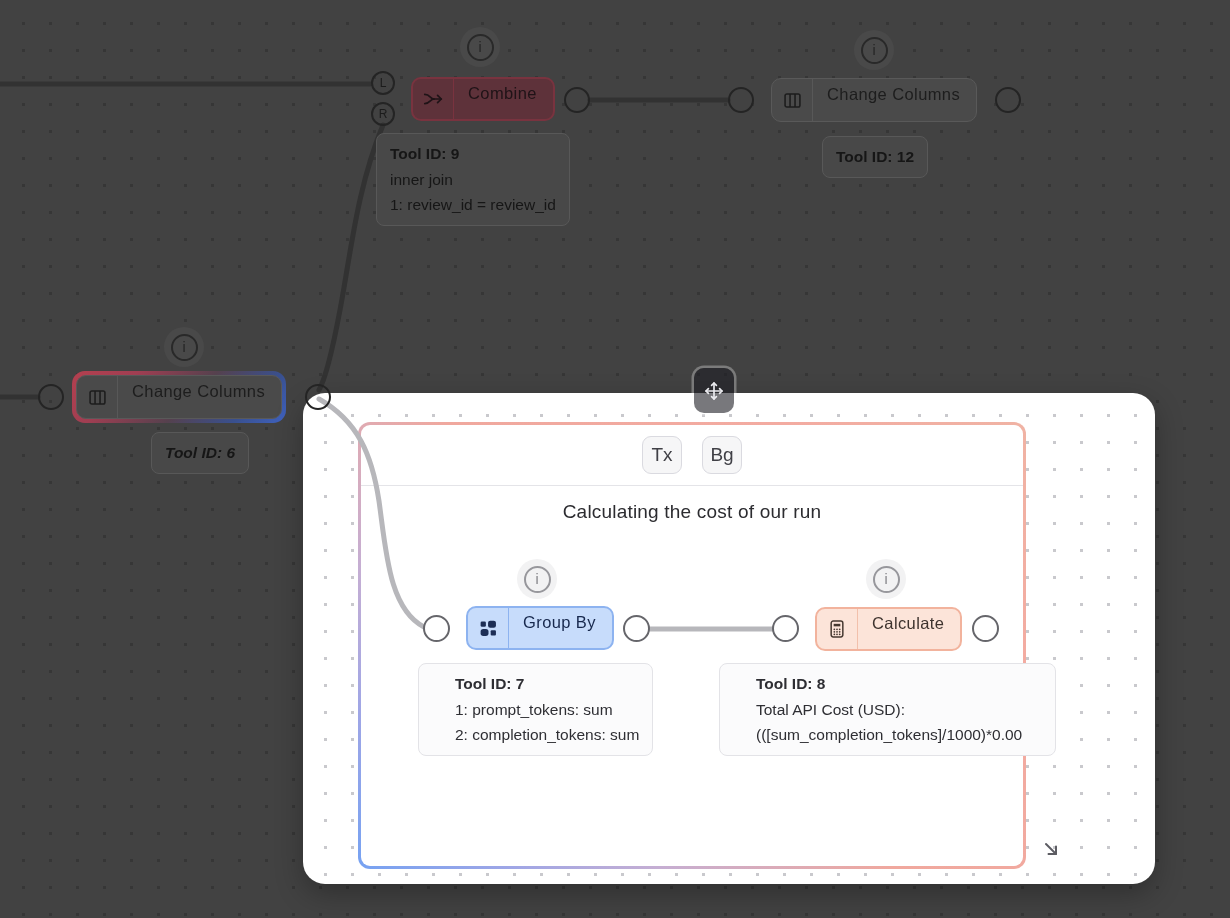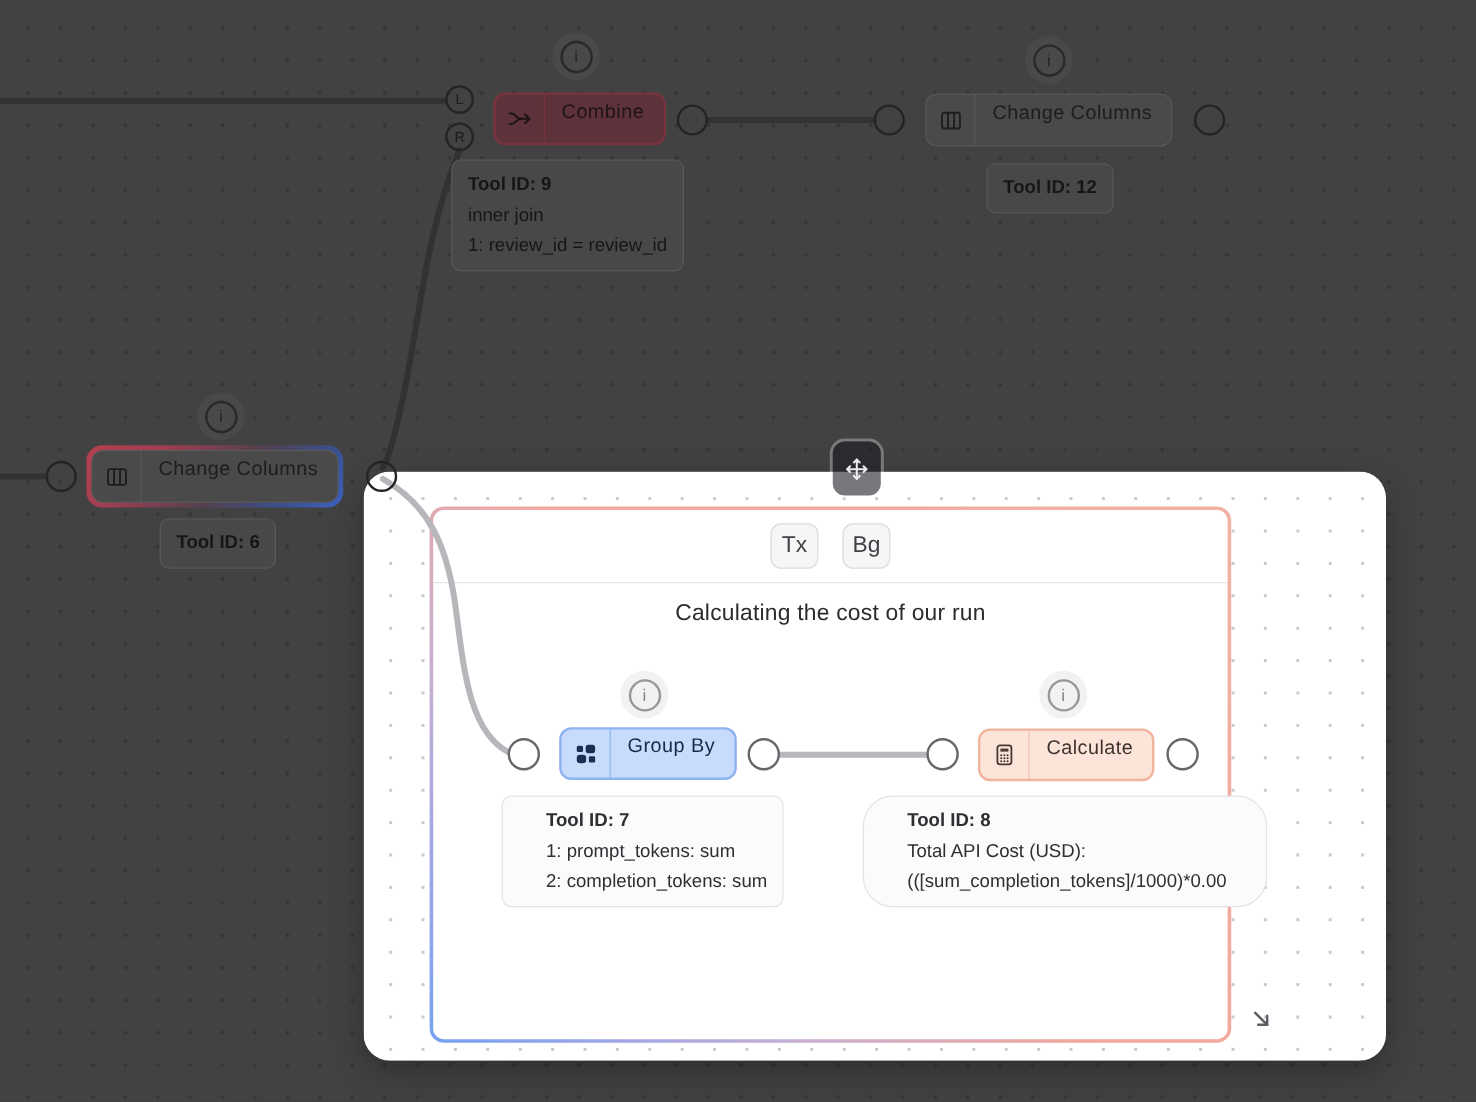--- a/index.html
+++ b/index.html
@@ -153,21 +153,21 @@
           <rect x="3.5" y="4.5" width="17" height="15" rx="2"></rect>
             <line x1="9.2" y1="4.5" x2="9.2" y2="19.5"></line>
             <line x1="14.9" y1="4.5" x2="14.9" y2="19.5"></line>
         </svg>
       </div>
       <div class="node-label">Change Columns</div>
     </div>
   </div>
   <div class="port dim" style="left:38px;top:384px;"></div>
   <div class="port dim" style="left:305px;top:384px;z-index:6;"></div>
-  <div class="caption dim" style="left:133px;top:432px;">
+  <div class="caption dim" style="left:151px;top:432px;font-style:italic;">
     <div class="cap-title">Tool ID: 6</div>
   </div>
 
   <div class="group-box">
     <div class="inner-ring">
       <div class="inner-box">
         <div class="toolbar">
           <div class="tb-btn">Tx</div>
           <div class="tb-btn">Bg</div>
         </div>
@@ -221,21 +221,21 @@
             <circle cx="8.8" cy="18.4" r="1.05"></circle>
               <circle cx="12" cy="18.4" r="1.05"></circle>
               <circle cx="15.2" cy="18.4" r="1.05"></circle>
           </g>
         </svg>
       </div>
       <div class="node-label">Calculate</div>
     </div>
     <div class="port lit" style="left:469px;top:222px;"></div>
     <div class="port lit" style="left:669px;top:222px;"></div>
-    <div class="caption lit" style="left:416px;top:270px;width:337px;border-radius:25px;">
+    <div class="caption lit" style="left:416px;top:270px;width:337px;">
       <div class="cap-title">Tool ID: 8</div>
       <div>Total API Cost (USD):</div>
       <div>(([sum_completion_tokens]/1000)*0.00</div>
     </div>
 
     <div class="resize-handle">
       <svg width="22" height="22" viewBox="0 0 22 22" fill="none" stroke="#5c5c62" stroke-width="2" stroke-linecap="round" stroke-linejoin="round">
         <path d="M5,5 L15,15"></path>
           <path d="M15,7.5 L15,15 L7.5,15"></path>
       </svg>

